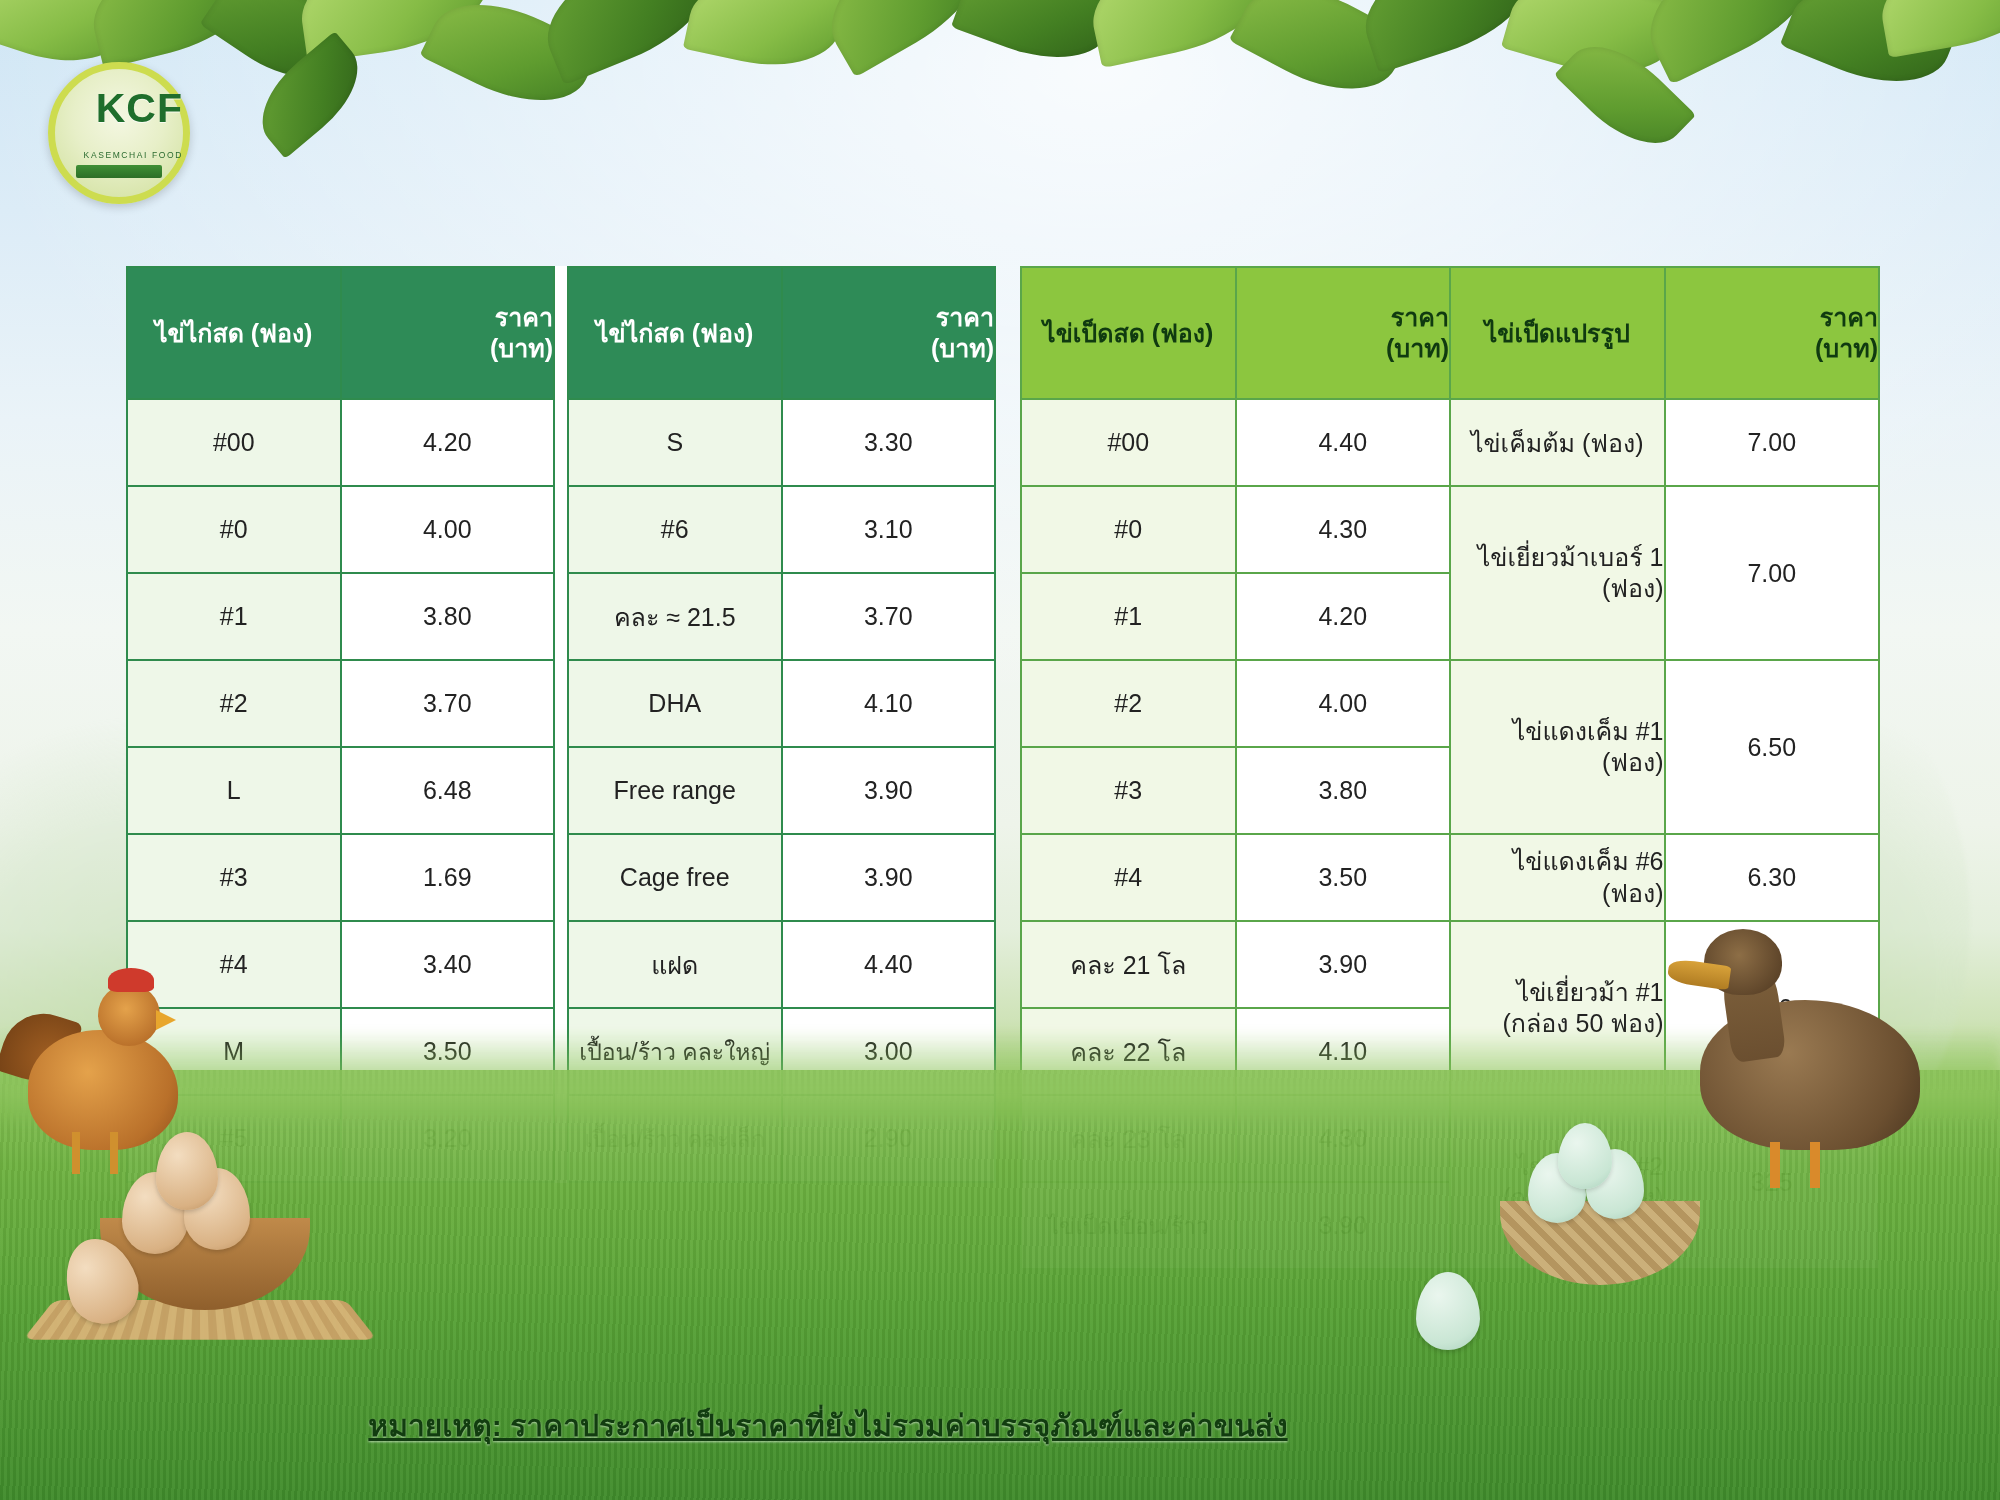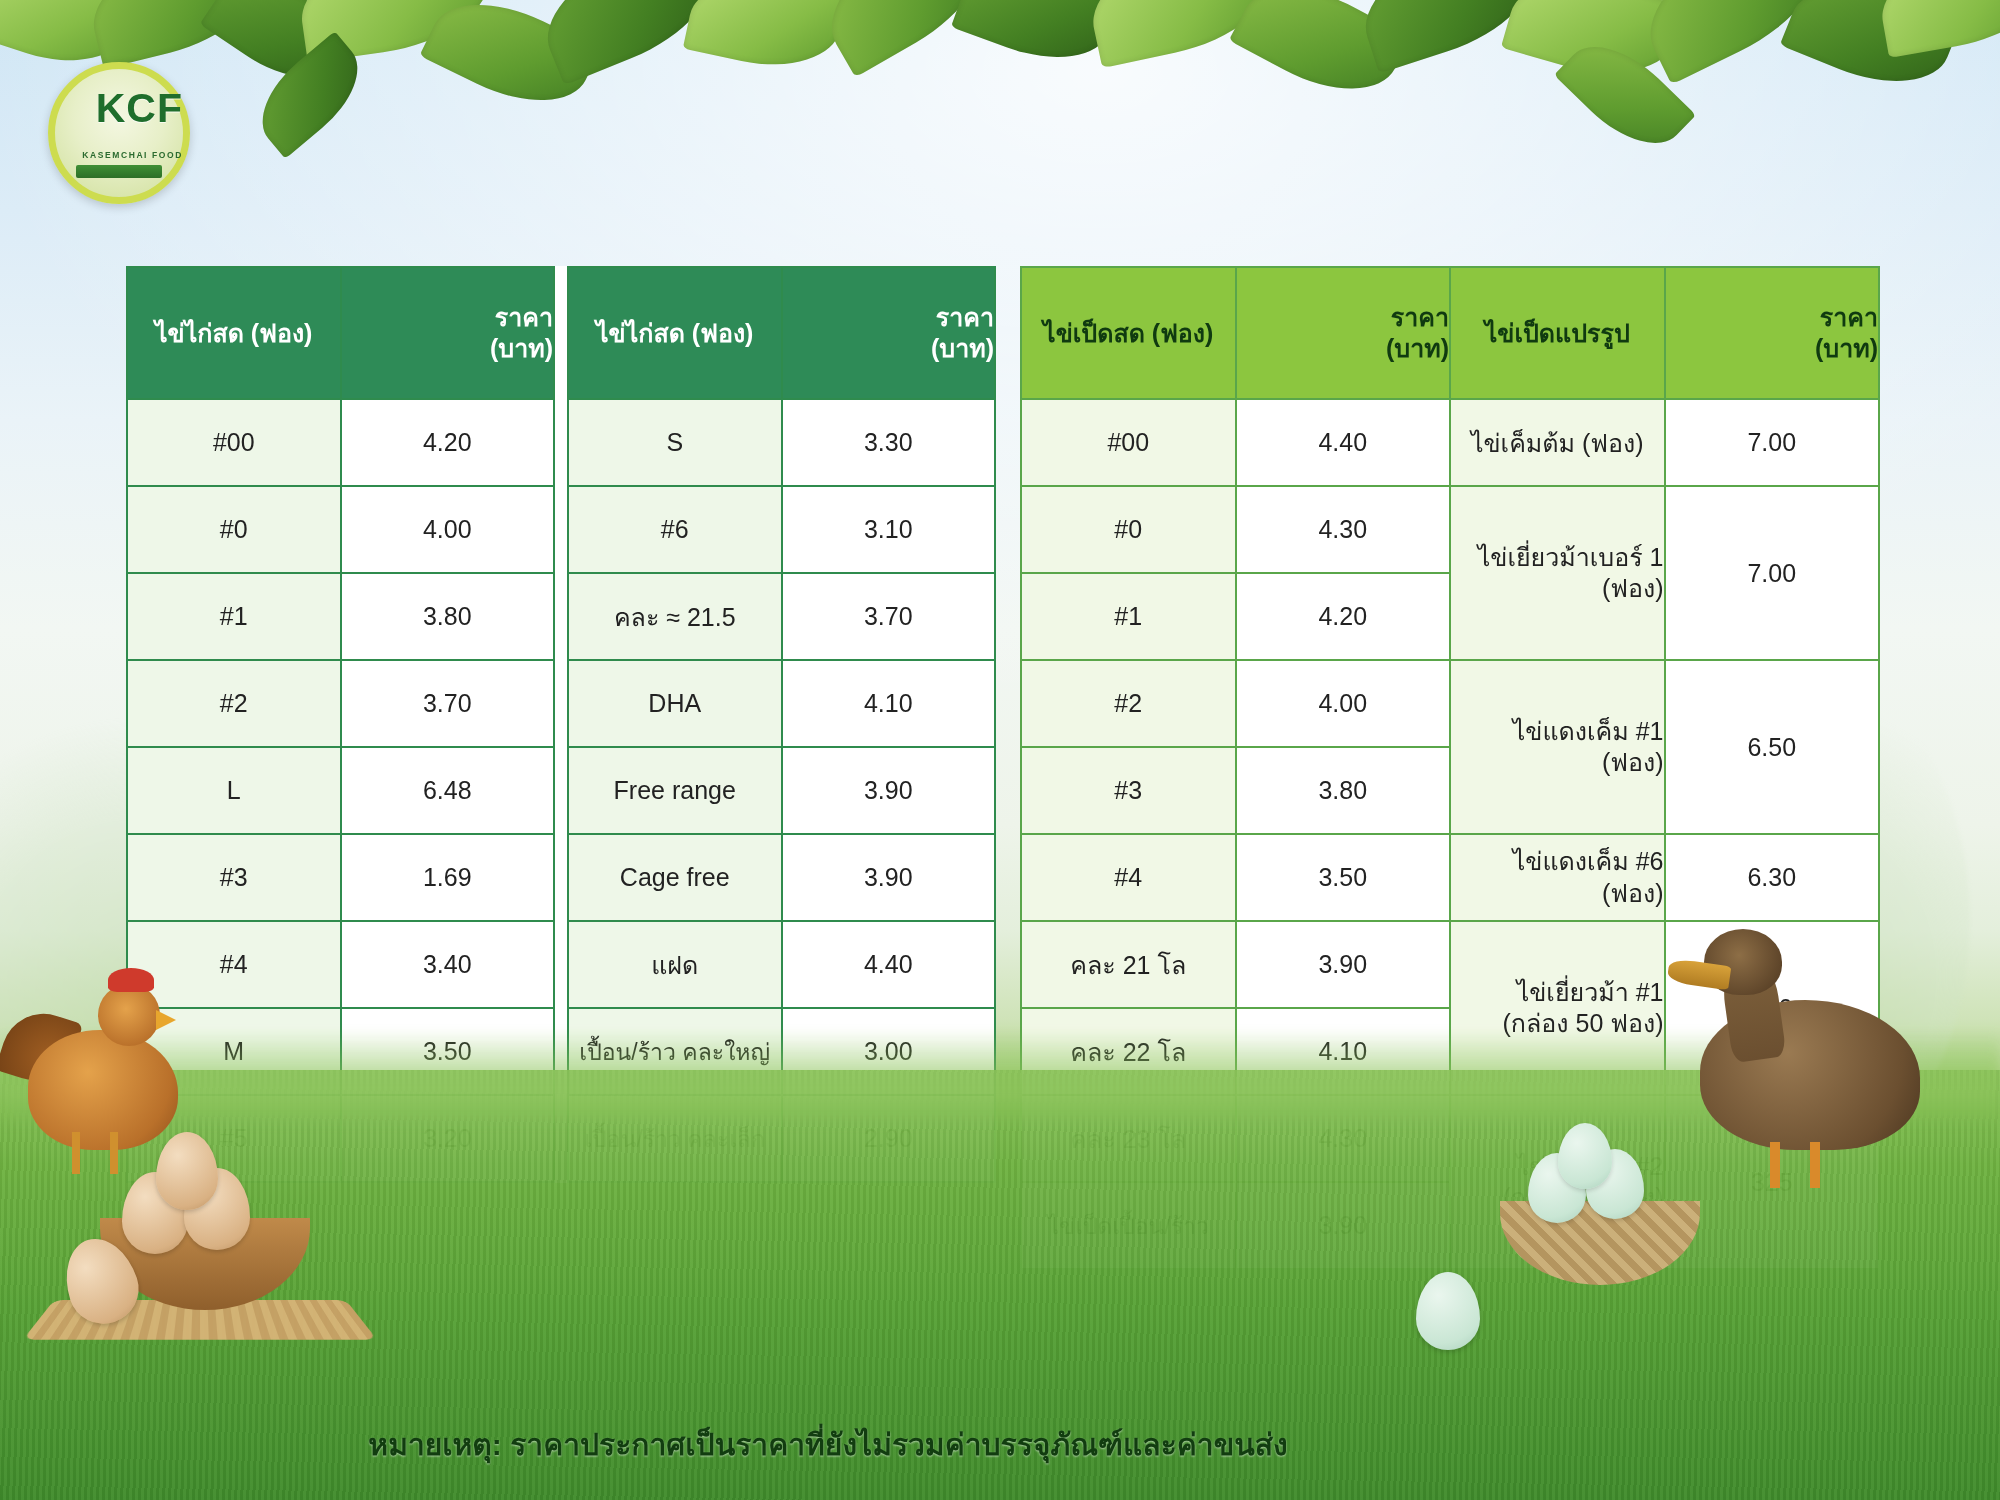--- a/index.html
+++ b/index.html
@@ -113,21 +113,20 @@
     color: #1f6e2c;
     letter-spacing: 1px;
     line-height: 1;
     text-shadow: 0 1px 0 rgba(255,255,255,0.7);
   }
   .logo-sub {
     font-size: 8.5px;
     color: #2b6b2f;
     letter-spacing: 1.6px;
     margin-top: 21px;
-    font-weight: bold;
   }
   .logo-band {
     width: 86px; height: 13px;
     margin: 5px auto 0;
     background: linear-gradient(to bottom, #3f8f35, #2d6f27);
     border-radius: 2px;
   }
 
   
   .title {
@@ -181,27 +180,28 @@
   .tbl-duck .lbl { background: #f1f8e6; width: 260px; height: 85px; }
   .tbl-duck .val { background: #ffffff; width: 170px; }
   .tbl-duck .plbl { background: #f1f8e6; width: 255px; }
   .tbl-duck .pval { background: #ffffff; width: 165px; }
 
   .two-line { line-height: 1.25; text-align: right; }
 
   
   .note {
     position: absolute;
-    left: 0; bottom: 32px;
+    left: 0; bottom: 51px;
     width: 1656px;
     text-align: center;
     font-size: 30px;
     font-weight: bold;
     color: #123d10;
     text-shadow: 0 1px 2px rgba(255,255,255,0.55);
+    text-decoration: underline;
   }
 
   
   .hen {
     position: absolute;
     left: 10px; bottom: 320px;
     width: 190px; height: 210px;
   }
   .hen .body {
     position: absolute; left: 18px; top: 60px;

